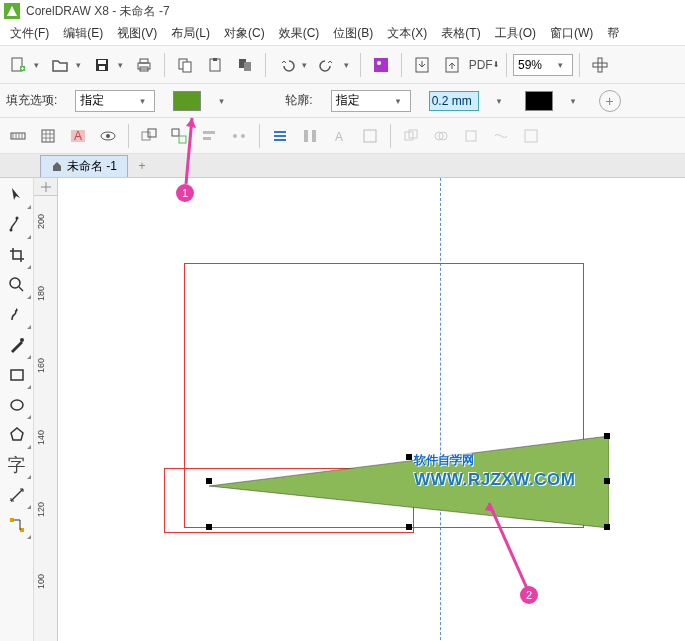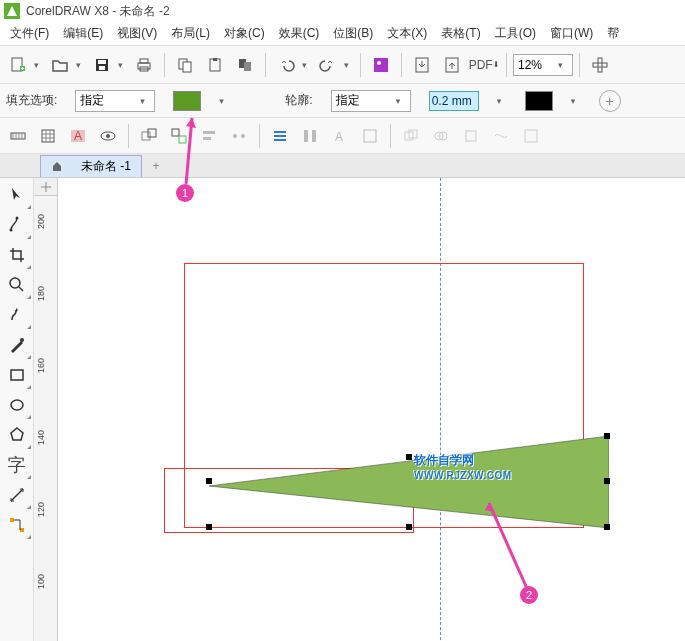--- a/index.html
+++ b/index.html
@@ -21,54 +21,54 @@
 .label { color: #333; }
 .combo { height: 22px; border: 1px solid #aaa; background: #fff; display: flex; align-items: center; padding: 0 4px; min-width: 80px; }
 .combo .cval { flex: 1; }
 .swatch { width: 28px; height: 20px; border: 1px solid #888; display: inline-block; }
 .swatch.green { background: #5c9a24; }
 .swatch.black { background: #000; }
 .size-input { width: 50px; height: 20px; border: 1px solid #4aa; background: #cef; color: #036; padding: 0 2px; }
 .plus-circle { width: 22px; height: 22px; border: 1px solid #aaa; border-radius: 50%; display: inline-flex; align-items: center; justify-content: center; color: #888; font-size: 14px; }
 .toolbar2 { height: 36px; display: flex; align-items: center; padding: 2px 4px; gap: 2px; border-bottom: 1px solid #e0e0e0; background: #f8f8f8; }
 .tabbar { height: 24px; display: flex; align-items: center; background: #eaeaea; border-bottom: 1px solid #ccc; padding-left: 40px; }
-.tab { height: 22px; background: #d8e8f8; border: 1px solid #aac; border-bottom: none; padding: 2px 10px; display: flex; align-items: center; gap: 18px; }
+.tab { height: 22px; background: #d8e8f8; border: 1px solid #aac; border-bottom: none; padding: 2px 10px; display: flex; align-items: center; gap: 4px; }
 .tab-add { width: 20px; height: 20px; display: inline-flex; align-items: center; justify-content: center; color: #888; margin-left: 4px; cursor: pointer; }
 .workspace { position: relative; height: 497px; display: flex; }
 .toolbox { width: 34px; background: #f8f8f8; border-right: 1px solid #ddd; display: flex; flex-direction: column; align-items: center; padding-top: 2px; gap: 0; }
 .tool { width: 30px; height: 30px; display: inline-flex; align-items: center; justify-content: center; cursor: pointer; position: relative; color: #444; }
 .tool svg { width: 18px; height: 18px; }
 .tool .corner { position: absolute; right: 1px; bottom: 1px; width: 0; height: 0; border-right: 4px solid #888; border-top: 4px solid transparent; }
 .canvas-area { flex: 1; position: relative; background: #fff; overflow: hidden; }
 .ruler-h { position: absolute; top: 0; left: 24px; right: 0; height: 18px; background: #f4f4f4; border-bottom: 1px solid #ccc; }
 .ruler-h .tick { position: absolute; top: 0; font-size: 9px; color: #444; }
 .ruler-h .tick::before { content: ''; position: absolute; left: 0; top: 12px; width: 1px; height: 6px; background: #888; }
 .ruler-v { position: absolute; top: 18px; left: 0; width: 24px; bottom: 0; background: #f4f4f4; border-right: 1px solid #ccc; }
 .ruler-v .tick { position: absolute; left: 2px; font-size: 9px; color: #444; writing-mode: vertical-rl; transform: rotate(180deg); }
 .ruler-corner { position: absolute; top: 0; left: 0; width: 24px; height: 18px; background: #f0f0f0; border-right: 1px solid #ccc; border-bottom: 1px solid #ccc; display: flex; align-items: center; justify-content: center; }
 .redbox1 { position: absolute; border: 1px solid #e33; }
 .redbox2 { position: absolute; border: 1px solid #e33; }
 .green-tri { position: absolute; }
 .sel-handle { position: absolute; width: 6px; height: 6px; background: #000; }
 .watermark { position: absolute; font-weight: bold; font-size: 22px; color: #0b6bd8; text-shadow: 1px 1px #fff, -1px -1px #fff; }
-.watermark .sub { font-size: 10px; color: #1a7abf; letter-spacing: 0.5px; display:block; }
+.watermark .sub { font-size: 17px; color: #1a7abf; letter-spacing: 0.5px; display:block; }
 .anno-arrow { position: absolute; }
 .anno-circle { width: 18px; height: 18px; border-radius: 50%; background: #e83ea8; color: #fff; display: inline-flex; align-items: center; justify-content: center; font-size: 11px; position: absolute; }
 .guide-v { position: absolute; top: 0; bottom: 0; width: 0; border-left: 1px dashed #5a8fd6; }
 </style>
 </head>
 <body>
 
 <div class="titlebar">
   <span class="app-icon">
     <svg viewBox="0 0 12 12">
         <path d="M1 11 L6 1 L11 11 Z" fill="#fff"></path>
       </svg>
   </span>
-  <span class="title-text">CorelDRAW X8 - 未命名 -2</span>
+  <span class="title-text">CorelDRAW X8 - 未命名 -7</span>
 </div>
 
 <div class="menubar">
   <span class="menu-item">文件(F)</span>
   <span class="menu-item">编辑(E)</span>
   <span class="menu-item">视图(V)</span>
   <span class="menu-item">布局(L)</span>
   <span class="menu-item">对象(C)</span>
   <span class="menu-item">效果(C)</span>
   <span class="menu-item">位图(B)</span>
@@ -162,21 +162,21 @@
         <rect x="3" y="2" width="12" height="14" fill="none" stroke="#555"></rect>
         <path d="M9 13V7M6 10l3-3 3 3" fill="none" stroke="#555"></path>
       </svg>
     </span>
   <span class="tbtn" style="width:32px;font-size:9px;flex-direction:row;line-height:1">
       <span>PDF</span>
       <span style="font-size:8px">⬇</span>
     </span>
   <span class="sep"></span>
   <span class="zoom-box">
-    <span class="zoom-val">12%</span>
+    <span class="zoom-val">59%</span>
     <span class="dropdown-arrow">▾</span>
   </span>
   <span class="sep"></span>
   <span class="tbtn">
       <svg viewBox="0 0 18 18">
         <rect x="2" y="7" width="14" height="4" fill="none" stroke="#555"></rect>
         <rect x="7" y="2" width="4" height="14" fill="none" stroke="#555"></rect>
       </svg>
     </span>
 </div>

